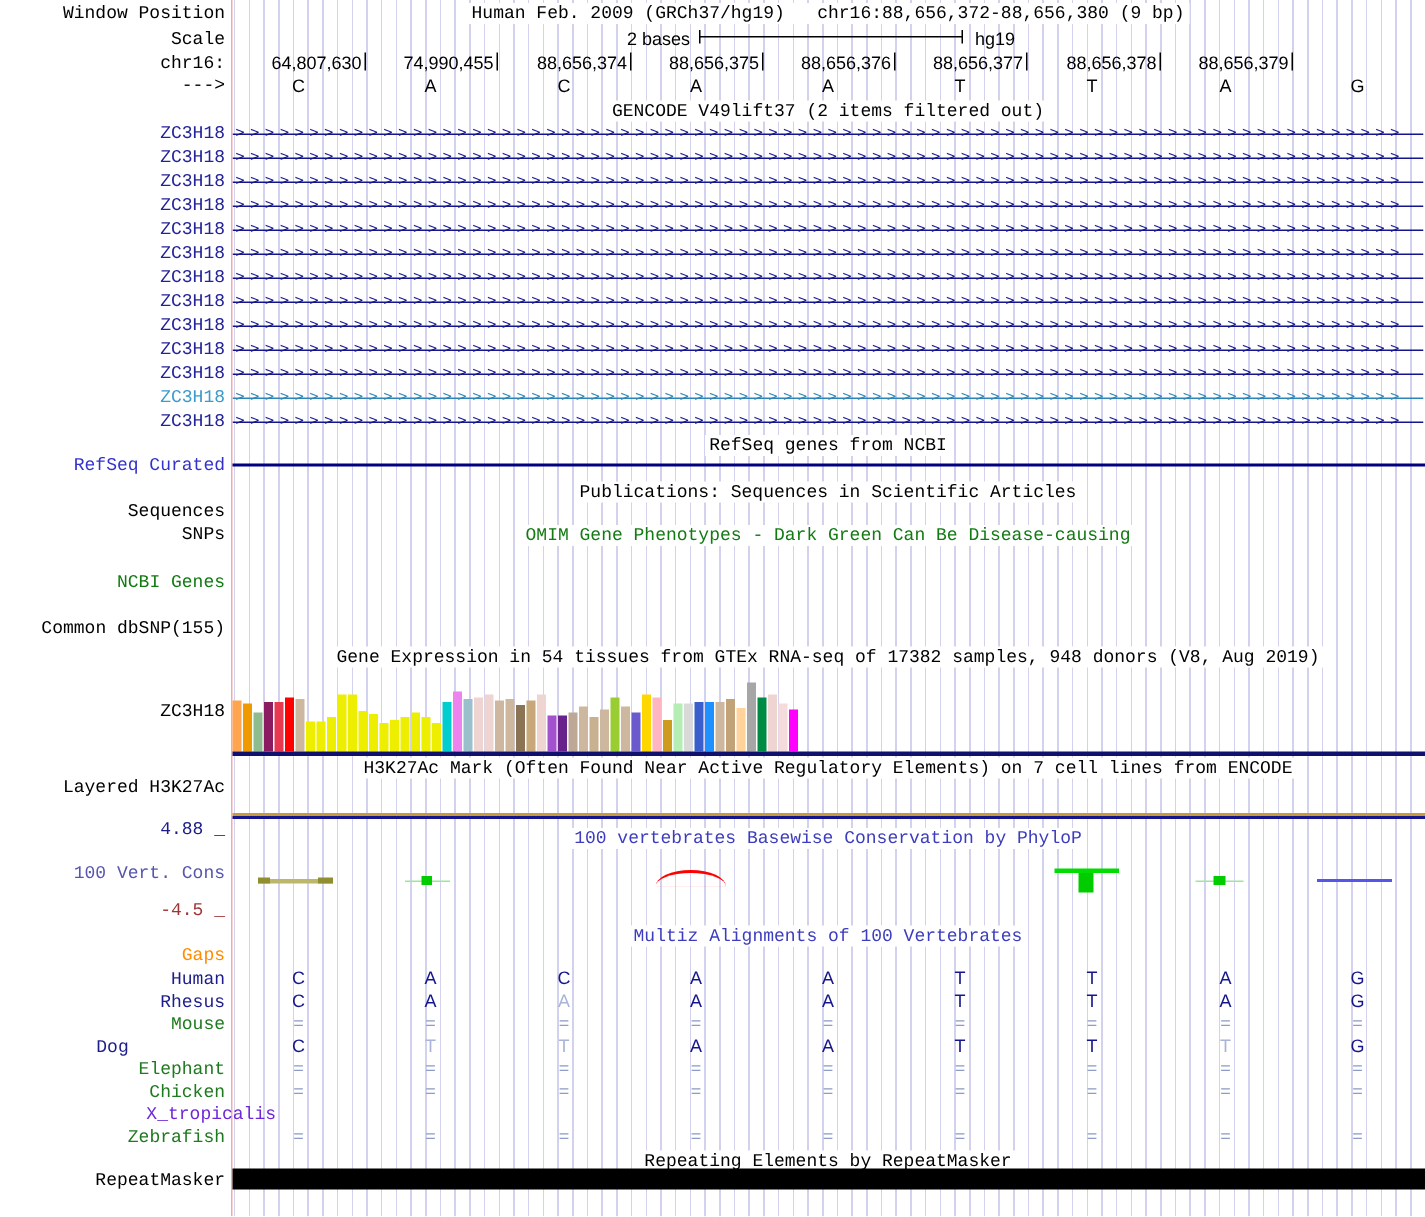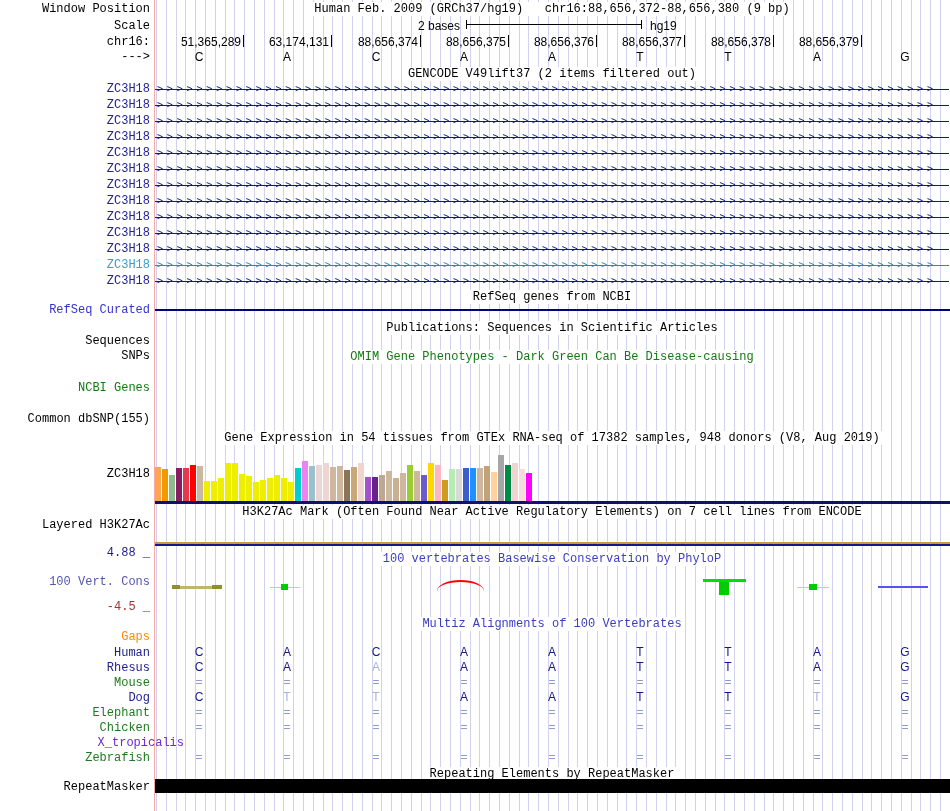--- a/index.html
+++ b/index.html
@@ -149,23 +149,23 @@
   <div class="abs side-label" style="top:600px;color:#A03333">-4.5 _</div>
   <div id="phylop-wiggle"></div>
 
   <div class="abs track-title" style="top:616px;color:#3C3CBF"><span>Multiz Alignments of 100 Vertebrates</span></div>
   <div class="abs side-label" style="top:630px;color:#FF8C00">Gaps</div>
   <div id="multiz-rows"></div>
 
   <div class="abs track-title" style="top:766px"><span>Repeating Elements by RepeatMasker</span></div>
   <div class="abs side-label" style="top:780px">RepeatMasker</div>
   <div id="repeat-bar" class="abs"></div>
-<div class="abs" style="left: 151px; top: 35px; width: 90px; text-align: right; z-index: 2;">51,365,289</div>
+<div class="abs" style="left: 151px; top: 35px; width: 90px; text-align: right; z-index: 2;">64,807,630</div>
     <div class="abs ruler-tick" style="left: 243px; top: 35px;"></div>
-    <div class="abs" style="left: 239px; top: 35px; width: 90px; text-align: right; z-index: 2;">63,174,131</div>
+    <div class="abs" style="left: 239px; top: 35px; width: 90px; text-align: right; z-index: 2;">74,990,455</div>
     <div class="abs ruler-tick" style="left: 331px; top: 35px;"></div>
     <div class="abs" style="left: 328px; top: 35px; width: 90px; text-align: right; z-index: 2;">88,656,374</div>
     <div class="abs ruler-tick" style="left: 420px; top: 35px;"></div>
     <div class="abs" style="left: 416px; top: 35px; width: 90px; text-align: right; z-index: 2;">88,656,375</div>
     <div class="abs ruler-tick" style="left: 508px; top: 35px;"></div>
     <div class="abs" style="left: 504px; top: 35px; width: 90px; text-align: right; z-index: 2;">88,656,376</div>
     <div class="abs ruler-tick" style="left: 596px; top: 35px;"></div>
     <div class="abs" style="left: 592px; top: 35px; width: 90px; text-align: right; z-index: 2;">88,656,377</div>
     <div class="abs ruler-tick" style="left: 684px; top: 35px;"></div>
     <div class="abs" style="left: 681px; top: 35px; width: 90px; text-align: right; z-index: 2;">88,656,378</div>
@@ -286,21 +286,21 @@
       <div class="abs aln-cell" style="left: 32px; top: 0px; color: rgb(142, 156, 201);">=</div>
       <div class="abs aln-cell" style="left: 120px; top: 0px; color: rgb(142, 156, 201);">=</div>
       <div class="abs aln-cell" style="left: 209px; top: 0px; color: rgb(142, 156, 201);">=</div>
       <div class="abs aln-cell" style="left: 297px; top: 0px; color: rgb(142, 156, 201);">=</div>
       <div class="abs aln-cell" style="left: 385px; top: 0px; color: rgb(142, 156, 201);">=</div>
       <div class="abs aln-cell" style="left: 473px; top: 0px; color: rgb(142, 156, 201);">=</div>
       <div class="abs aln-cell" style="left: 561px; top: 0px; color: rgb(142, 156, 201);">=</div>
       <div class="abs aln-cell" style="left: 650px; top: 0px; color: rgb(142, 156, 201);">=</div>
       <div class="abs aln-cell" style="left: 738px; top: 0px; color: rgb(142, 156, 201);">=</div>
     </div>
-    <div class="abs side-label" style="top: 691px; color: rgb(28, 28, 140);">Dog</div>
+    <div class="abs side-label" style="top: 691px; color: rgb(28, 28, 140); text-align: center;">Dog</div>
     <div class="abs aln-row" style="top: 690px;">
       <div class="abs aln-cell" style="left: 32px; top: 0px; color: rgb(21, 21, 140);">C</div>
       <div class="abs aln-cell" style="left: 120px; top: 0px; color: rgb(169, 180, 216);">T</div>
       <div class="abs aln-cell" style="left: 209px; top: 0px; color: rgb(169, 180, 216);">T</div>
       <div class="abs aln-cell" style="left: 297px; top: 0px; color: rgb(21, 21, 140);">A</div>
       <div class="abs aln-cell" style="left: 385px; top: 0px; color: rgb(21, 21, 140);">A</div>
       <div class="abs aln-cell" style="left: 473px; top: 0px; color: rgb(21, 21, 140);">T</div>
       <div class="abs aln-cell" style="left: 561px; top: 0px; color: rgb(21, 21, 140);">T</div>
       <div class="abs aln-cell" style="left: 650px; top: 0px; color: rgb(169, 180, 216);">T</div>
       <div class="abs aln-cell" style="left: 738px; top: 0px; color: rgb(21, 21, 140);">G</div>

